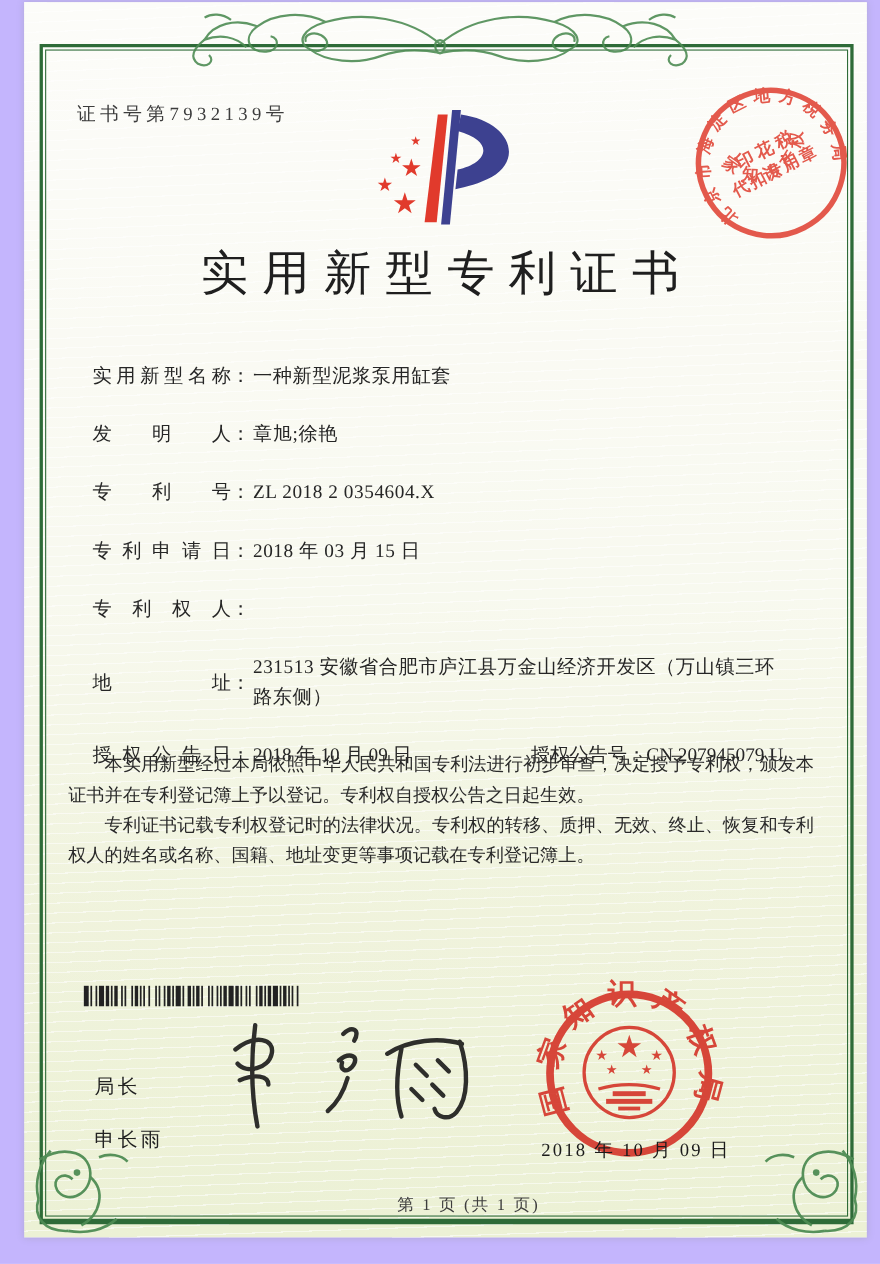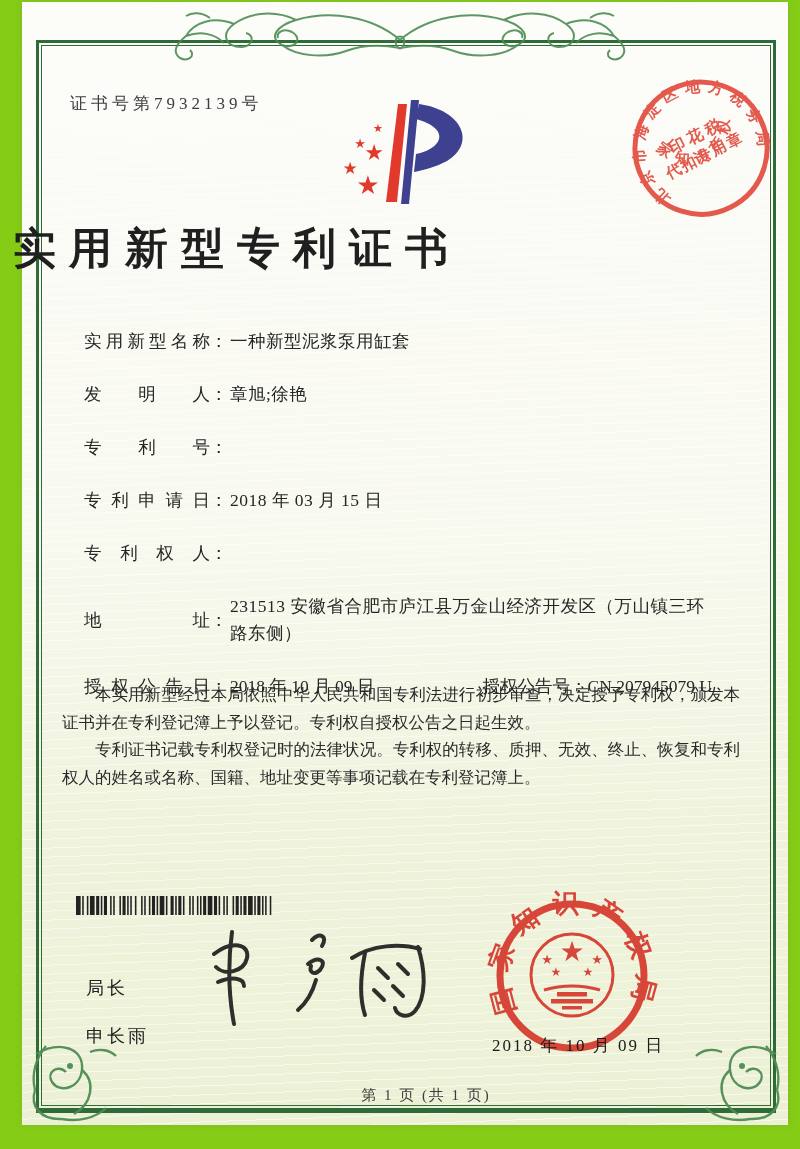--- a/index.html
+++ b/index.html
@@ -1,30 +1,30 @@
 <!DOCTYPE html>
 <html><head>
 <meta charset="utf-8">
 <style>
   html,body{margin:0;padding:0;background:#ffffff;}
-  .page{position:relative;width:800px;height:1149px;background:#84cc16;overflow:hidden;
+  .page{position:relative;width:800px;height:1149px;background:#c4b5fd;overflow:hidden;
         font-family:"Liberation Serif","DejaVu Serif",serif;color:#2b2b2b;}
   .paper{position:absolute;left:22px;top:2px;right:12px;bottom:24px;
     background:
       linear-gradient(180deg, rgba(255,255,255,.78) 0%, rgba(255,255,255,.55) 48%, rgba(255,255,255,.12) 72%, rgba(255,255,255,0) 100%),
       repeating-linear-gradient(178deg, rgba(255,255,255,.55) 0 1px, rgba(255,255,255,0) 1px 9px),
       linear-gradient(180deg,#f3f2e4 0%,#eff2da 60%,#ecf1d5 100%);
     box-shadow:0 0 6px rgba(120,130,90,.25);}
   .frame{position:absolute;left:36px;top:40px;right:24px;bottom:36px;
     border:3px solid #2e6b38;border-bottom-width:5px;}
   .frame-inner{position:absolute;inset:2px;border:1px solid #2e6b38;}
   .abs{position:absolute;}
   .certno{left:70px;top:92px;font-size:17px;letter-spacing:4px;color:#3c3c3c;}
   .logo{left:312px;top:98px;}
-  .title{left:0;top:220px;width:100%;text-align:left;font-size:43px;font-weight:700;
+  .title{left:0;top:220px;width:100%;text-align:center;font-size:43px;font-weight:400;
          letter-spacing:13px;text-indent:13px;color:#1f1f1f;}
   .fields{left:84px;top:328px;width:636px;font-size:17.5px;color:#262626;}
   .frow{display:flex;align-items:center;margin-bottom:26px;line-height:27px;}
   .flabel{display:inline-block;width:126px;flex-shrink:0;text-align:justify;text-align-last:justify;}
   .fcolon{width:20px;flex-shrink:0;}
   .fvalue{flex:1;letter-spacing:0.5px;}
   .grant-row{display:flex;justify-content:space-between;line-height:27px;margin-bottom:0;}
   .grant-left{display:flex;}
   .grant-right{display:flex;padding-right:8px;}
   .paras{left:62px;top:681px;width:678px;font-size:16.5px;line-height:27.5px;
@@ -117,20 +117,21 @@
       <span class="fvalue">一种新型泥浆泵用缸套</span>
     </div>
     <div class="frow">
       <span class="flabel">发明人</span>
         <span class="fcolon">：</span>
       <span class="fvalue">章旭;徐艳</span>
     </div>
     <div class="frow">
       <span class="flabel">专利号</span>
         <span class="fcolon">：</span>
+      <span class="fvalue">ZL 2018 2 0354604.X</span>
     </div>
     <div class="frow">
       <span class="flabel">专利申请日</span>
         <span class="fcolon">：</span>
       <span class="fvalue">2018 年 03 月 15 日</span>
     </div>
     <div class="frow">
       <span class="flabel">专利权人</span>
         <span class="fcolon">：</span>
     </div>

